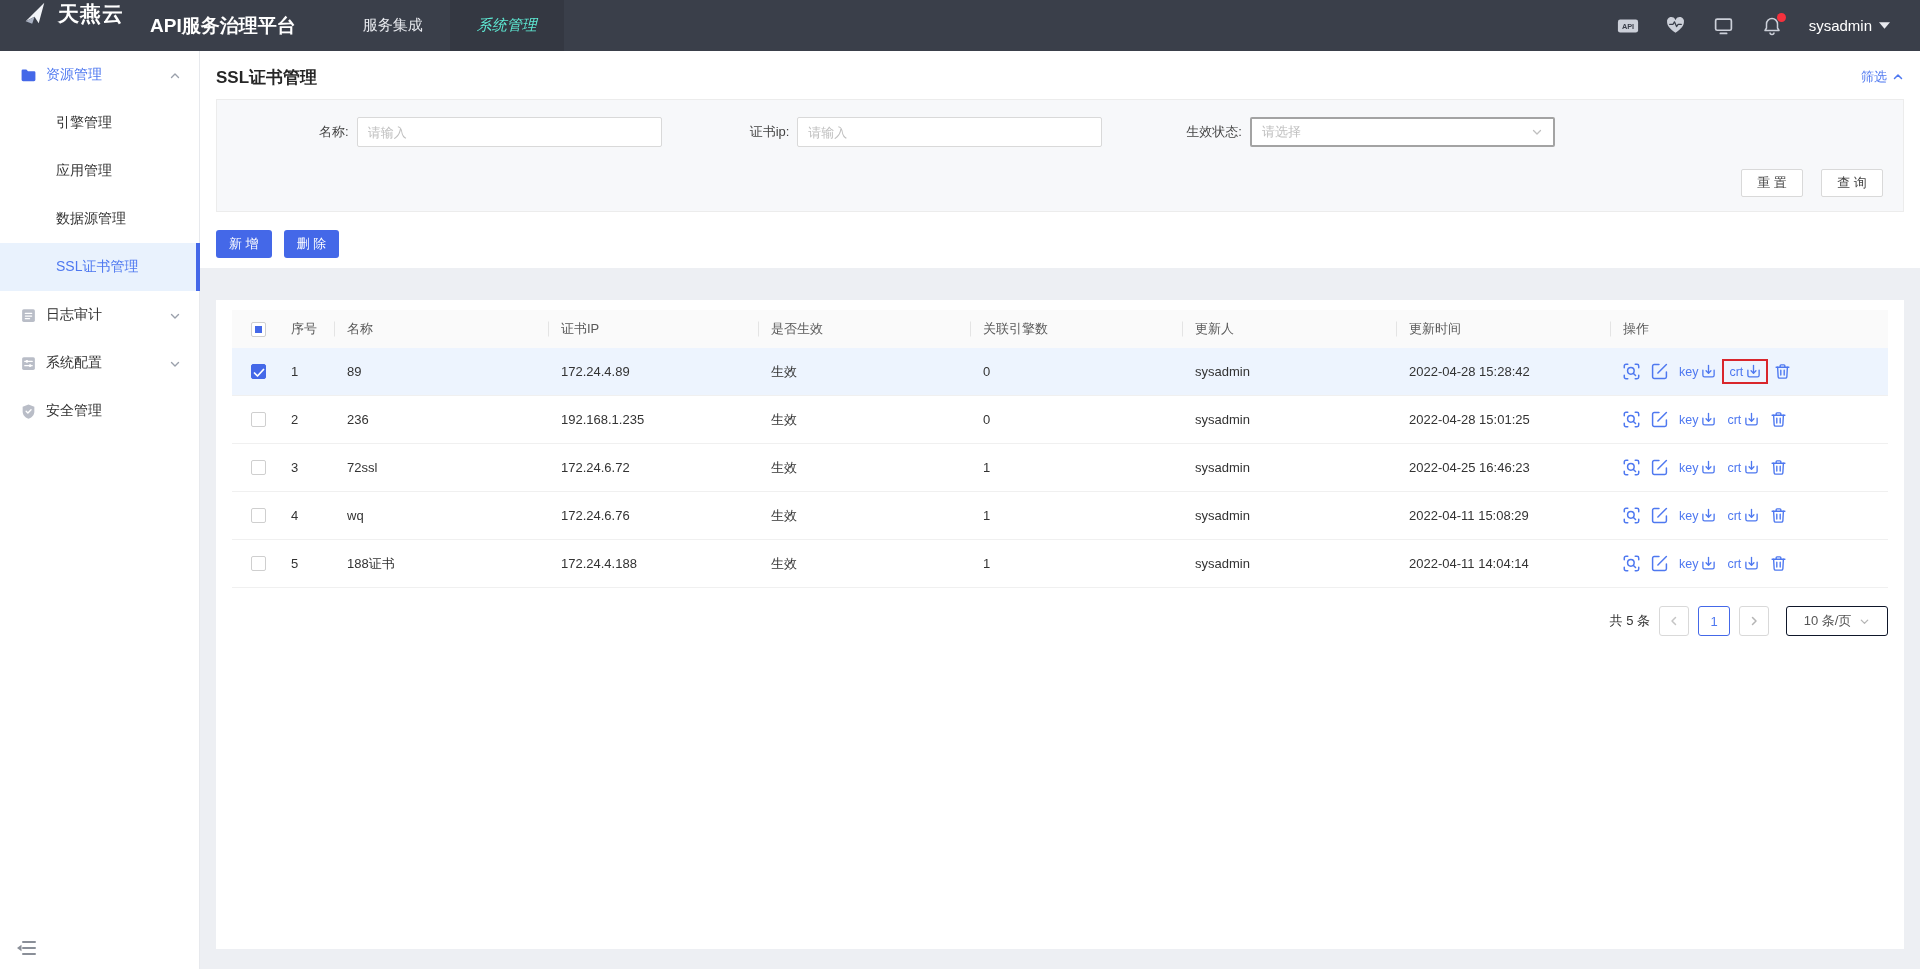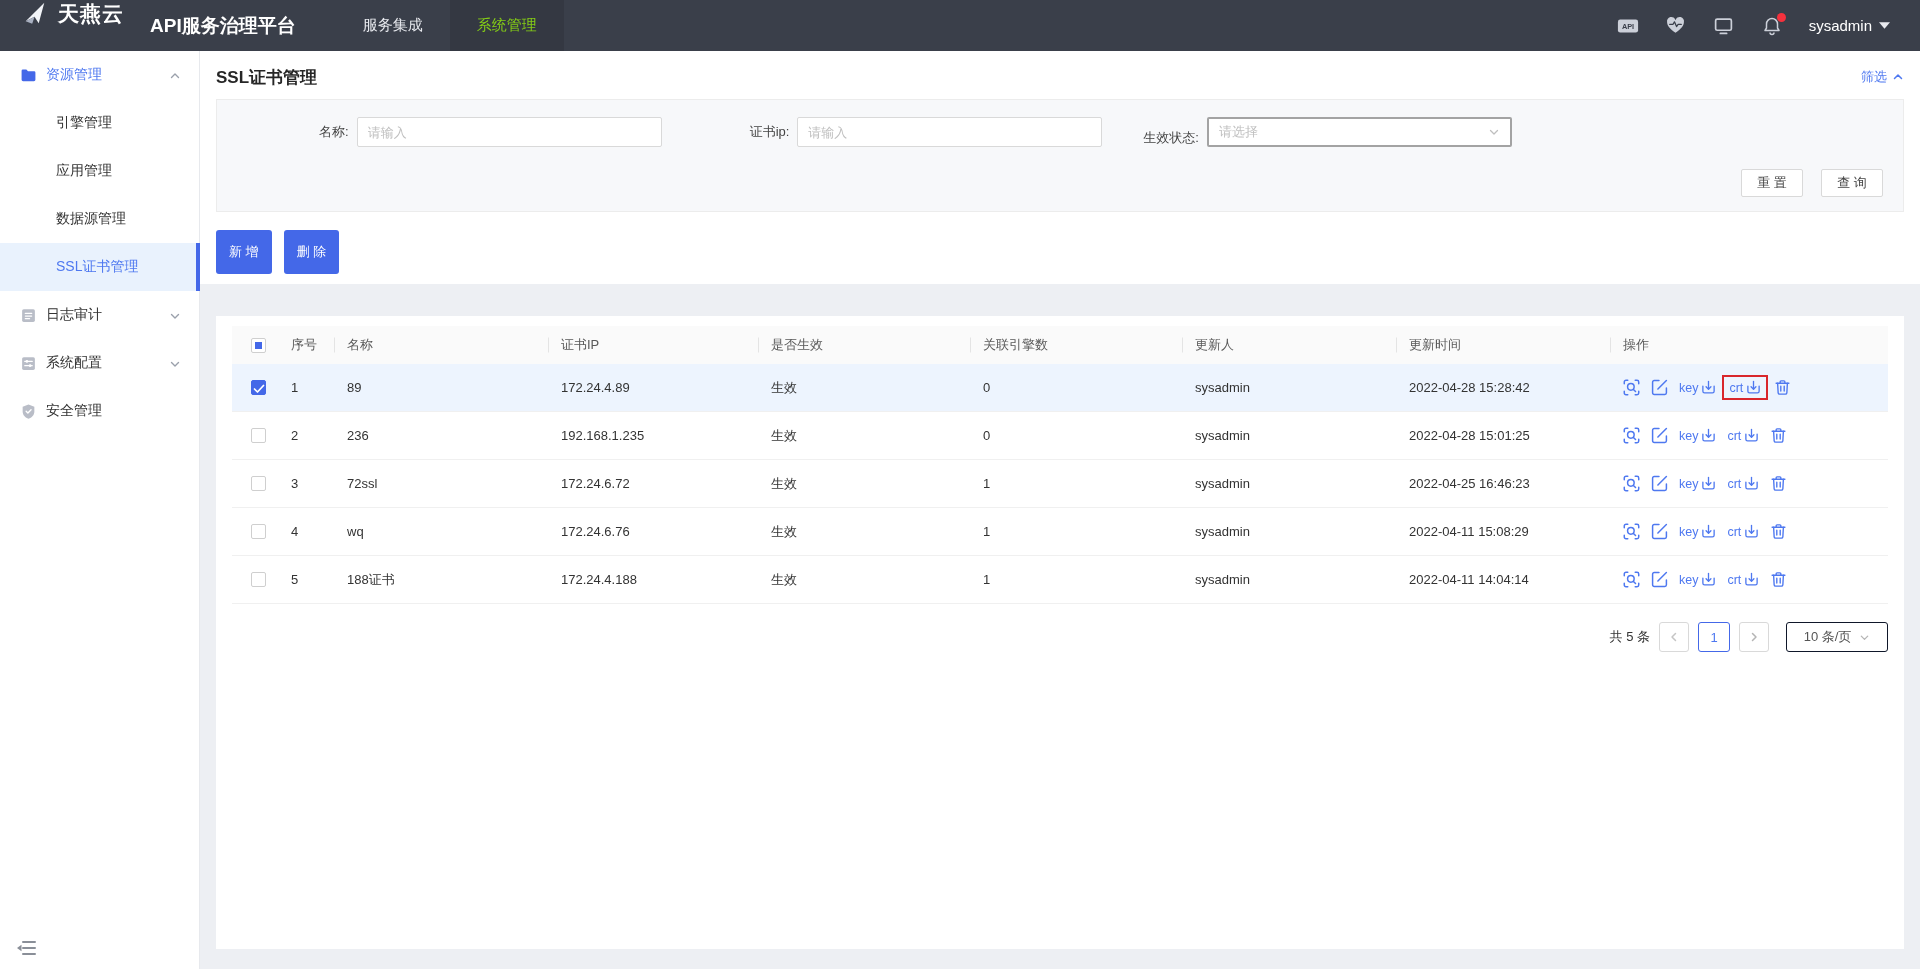--- a/index.html
+++ b/index.html
@@ -6,21 +6,21 @@
   html,body { width:1920px; height:969px; overflow:hidden;
     font-family:"Liberation Sans","DejaVu Sans",sans-serif; background:#edeff3; color:#333; }
 
   
   .navbar { height:51px; background:#3a3f4a; display:flex; align-items:stretch; color:#fff; }
   .brand { display:flex; gap:10px; padding:0 26px 0 22px; }
   .brand-name { font-size:21px; font-weight:bold; letter-spacing:1px; }
   .platform { font-size:19px; font-weight:bold; margin-right:40px; display:flex; align-items:center;text-align:center; }
   .nav-tabs { display:flex; align-items:stretch; }
   .nav-tab { display:flex; align-items:center; padding:0 27px; font-size:15px; color:#e7e9ee; cursor:pointer; }
-  .nav-tab.active { background:#343842; color:#84cc16; }
+  .nav-tab.active { background:#343842; color:#5eead4;font-style:italic; }
   .nav-right { margin-left:auto; display:flex; align-items:center; gap:26px; padding-right:30px; }
   .nav-icon { position:relative; width:22px; height:22px; display:flex; align-items:center; justify-content:center; cursor:pointer; }
   .nav-dot { position:absolute; top:-2px; right:-3px; width:9px; height:9px; border-radius:50%; }
   .nav-user { display:flex; align-items:center; gap:7px; font-size:15px; cursor:pointer; }
 
   
   .layout { display:flex; height:918px; }
   .sidebar { position:relative; width:200px; background:#fff; border-right:1px solid #e7e9ed; flex:none; }
   .menu-row { height:48px; display:flex; align-items:center; padding:0 18px 0 20px; font-size:14px; cursor:pointer; }
   .menu-row .m-icon { width:17px; height:17px; margin-right:9px; flex:none; }
@@ -39,26 +39,26 @@
   .page-title { font-size:17px; font-weight:bold; color:#262626; }
   .filter-toggle { display:flex; align-items:center; gap:5px; color:#4e78f0; font-size:13px; cursor:pointer; }
 
   .filter-panel { margin-top:10px; background:#f7f8fa; border:1px solid #ececec; padding:17px 20px 14px 20px; }
   .filter-row { display:flex; align-items:center; }
   .f-group { display:flex; align-items:center; }
   .f-label { font-size:13px; color:#444; margin-right:8px; white-space:nowrap; }
   .f-input { width:305px; height:30px; border:1px solid #d9d9d9; border-radius:2px; background:#fff; padding:0 10px; font-size:13px; color:#333; font-family:inherit; }
   .f-input::placeholder { color:#bfbfbf; }
   .f-select { width:305px; height:30px; border:2px solid #a3a3a3; border-radius:2px; background:#fff; padding:0 10px; font-size:13px; color:#bfbfbf; display:flex; align-items:center; justify-content:space-between; cursor:pointer; }
-  .g1 { margin-left:82px; } .g2 { margin-left:88px; } .g3 { margin-left:41px;align-items:flex-end; }
+  .g1 { margin-left:82px; } .g2 { margin-left:88px; } .g3 { margin-left:84px; }
   .filter-btns { display:flex; justify-content:flex-end; gap:18px; margin-top:22px; }
   .btn-plain { min-width:62px; height:28px; background:#fff; border:1px solid #d9d9d9; border-radius:2px; font-size:13px; color:#444; cursor:pointer; font-family:inherit; }
 
   .action-row { margin-top:18px; display:flex; gap:12px; }
-  .btn-primary { min-width:52px; height:44px; background:#4468e8; color:#fff; border:none; border-radius:3px; font-size:13px; cursor:pointer; padding:0 13px; font-family:inherit;text-align:center; }
+  .btn-primary { min-width:52px; height:28px; background:#4468e8; color:#fff; border:none; border-radius:3px; font-size:13px; cursor:pointer; padding:0 13px; font-family:inherit;text-align:center; }
 
   
   .table-card { margin:32px 16px 20px 16px; background:#fff; flex:1; padding:10px 16px 0 16px; display:flex; flex-direction:column; }
   .t-grid { display:grid; grid-template-columns:46px 56px 214px 210px 212px 212px 214px 214px 1fr; align-items:center; }
   .t-header { background:#fafafa; height:38px; font-size:13px; color:#595959; }
   .th { position:relative; padding-left:13px; }
   .th:not(.no-sep)::before { content:""; position:absolute; left:0; top:50%; transform:translateY(-50%); width:1px; height:15px; background:#e4e4e4; }
   .trow { height:48px; border-bottom:1px solid #f0f0f0; font-size:13px; color:#333; }
   .trow.selected { background:#edf4fe; }
   .td { padding-left:13px; overflow:hidden; white-space:nowrap; }

